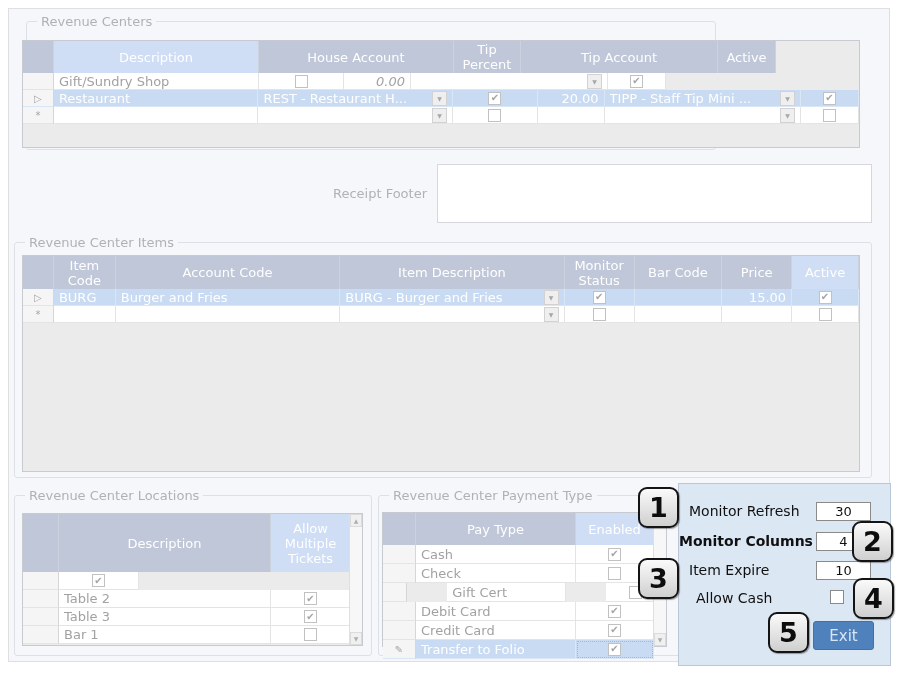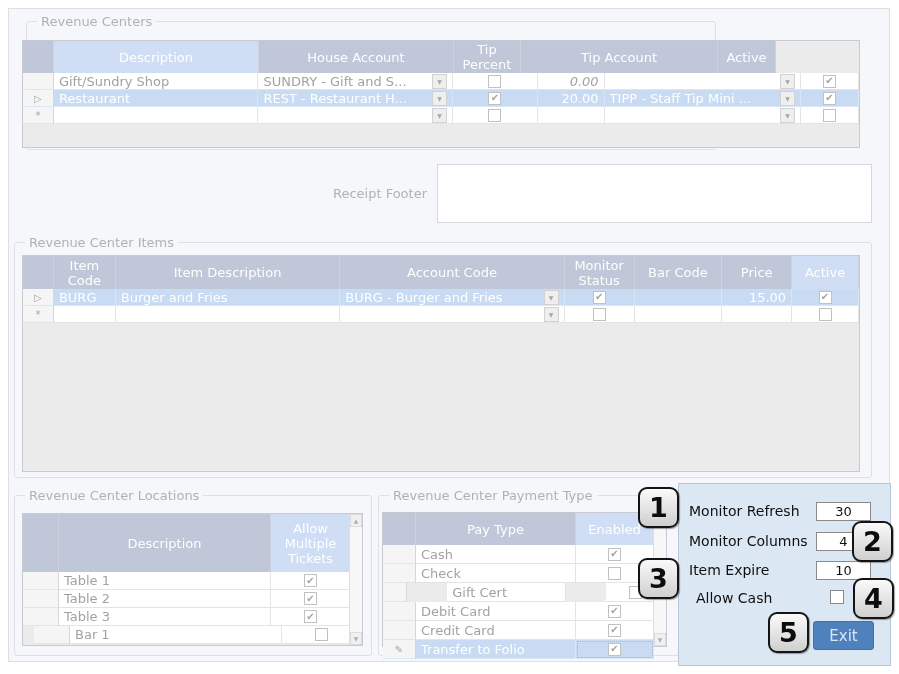--- a/index.html
+++ b/index.html
@@ -66,24 +66,20 @@
         <div class="hdr" style="width:31px;"></div>
         <div class="hdr hl" style="width:205px;">Description</div>
         <div class="hdr" style="width:195px;">House Account</div>
         <div class="hdr" style="width:67px;white-space:normal;">Tip Percent</div>
         <div class="hdr" style="width:197px;">Tip Account</div>
         <div class="hdr" style="width:58px;">Active</div>
       </div>
       <div class="grow" style="height:17px;">
         <div class="cell selcol" style="width:31px;"></div>
         <div class="cell" style="width:205px;">Gift/Sundry Shop</div>
-        <div class="cell combo" style="width:195px;">
-            <span class="txt">SUNDRY - Gift and S...</span>
-            <span class="dd">▼</span>
-          </div>
         <div class="cell ctr" style="width:85px;">
             <span class="cb">
               <span class="mark">✔</span>
             </span>
           </div>
         <div class="cell num" style="width:67px;font-style:italic;">0.00</div>
         <div class="cell combo" style="width:197px;">
             <span class="txt"></span>
             <span class="dd">▼</span>
           </div>
@@ -144,22 +140,22 @@
     <div class="rf-label">Receipt Footer</div>
     <textarea class="rf-box" value="" style=""></textarea>
 
     <div class="fieldset" style="left:14px;top:242px;width:858px;height:236px;">
       <span class="legend">Revenue Center Items</span>
     </div>
     <div class="grid" style="left:22px;top:255px;width:838px;height:217px;">
       <div class="grow" style="height:33px;">
         <div class="hdr" style="width:31px;"></div>
         <div class="hdr" style="width:62px;white-space:normal;">Item Code</div>
+        <div class="hdr" style="width:225px;">Account Code</div>
         <div class="hdr" style="width:225px;">Item Description</div>
-        <div class="hdr" style="width:225px;">Account Code</div>
         <div class="hdr" style="width:70px;white-space:normal;">Monitor Status</div>
         <div class="hdr" style="width:88px;white-space:normal;">Bar Code</div>
         <div class="hdr" style="width:70px;">Price</div>
         <div class="hdr hl" style="width:67px;">Active</div>
       </div>
       <div class="grow row-selected" style="height:17px;">
         <div class="cell selcol" style="width:31px;">▷</div>
         <div class="cell" style="width:62px;">BURG</div>
         <div class="cell" style="width:225px;">Burger and Fries</div>
         <div class="cell combo" style="width:225px;">
@@ -206,21 +202,20 @@
       <span class="legend">Revenue Center Locations</span>
     </div>
     <div class="grid" style="left:22px;top:513px;width:341px;height:133px;">
       <div class="grow" style="height:58px;">
         <div class="hdr" style="width:36px;"></div>
         <div class="hdr" style="width:212px;">Description</div>
         <div class="hdr hl" style="width:80px;white-space:normal;">Allow Multiple Tickets</div>
       </div>
       <div class="grow" style="height:18px;">
         <div class="cell selcol" style="width:36px;"></div>
-        <div class="cell" style="width:212px;">Table 1</div>
         <div class="cell ctr" style="width:80px;">
             <span class="cb checked">
               <span class="mark">✔</span>
             </span>
           </div>
       </div>
       <div class="grow" style="height:18px;">
         <div class="cell selcol" style="width:36px;"></div>
         <div class="cell" style="width:212px;">Table 2</div>
         <div class="cell ctr" style="width:80px;">
@@ -231,21 +226,21 @@
       </div>
       <div class="grow" style="height:18px;">
         <div class="cell selcol" style="width:36px;"></div>
         <div class="cell" style="width:212px;">Table 3</div>
         <div class="cell ctr" style="width:80px;">
             <span class="cb checked">
               <span class="mark">✔</span>
             </span>
           </div>
       </div>
-      <div class="grow" style="height:18px;justify-content:flex-end;">
+      <div class="grow" style="height:18px;">
         <div class="cell selcol" style="width:36px;"></div>
         <div class="cell" style="width:212px;">Bar 1</div>
         <div class="cell ctr" style="width:80px;">
             <span class="cb">
               <span class="mark">✔</span>
             </span>
           </div>
       </div>
       <div class="vscroll" style="right:0;">
         <span class="sbtn up">▲</span>
@@ -318,21 +313,21 @@
       </div>
       <div class="vscroll" style="right:0;top:16px;">
         <span class="sbtn down">▼</span>
       </div>
     </div>
   </div>
 
   <div class="panel">
     <span class="plbl" style="left:10px;top:19px;">Monitor Refresh</span>
     <input class="pin" style="top: 18px;" value="30">
-    <span class="plbl" style="left:10px;top:49px;">Monitor Columns</span>
+    <span class="plbl" style="left:0;top:49px;font-weight:bold;">Monitor Columns</span>
     <input class="pin" style="top: 48px;" value="4">
     <span class="plbl" style="left:10px;top:78px;">Item Expire</span>
     <input class="pin" style="top: 77px;" value="10">
     <span class="plbl" style="left:17px;top:106px;">Allow Cash</span>
     <span class="pcb">
         <span class="mark">✔</span>
       </span>
     <div class="exit-btn">Exit</div>
   </div>
 

